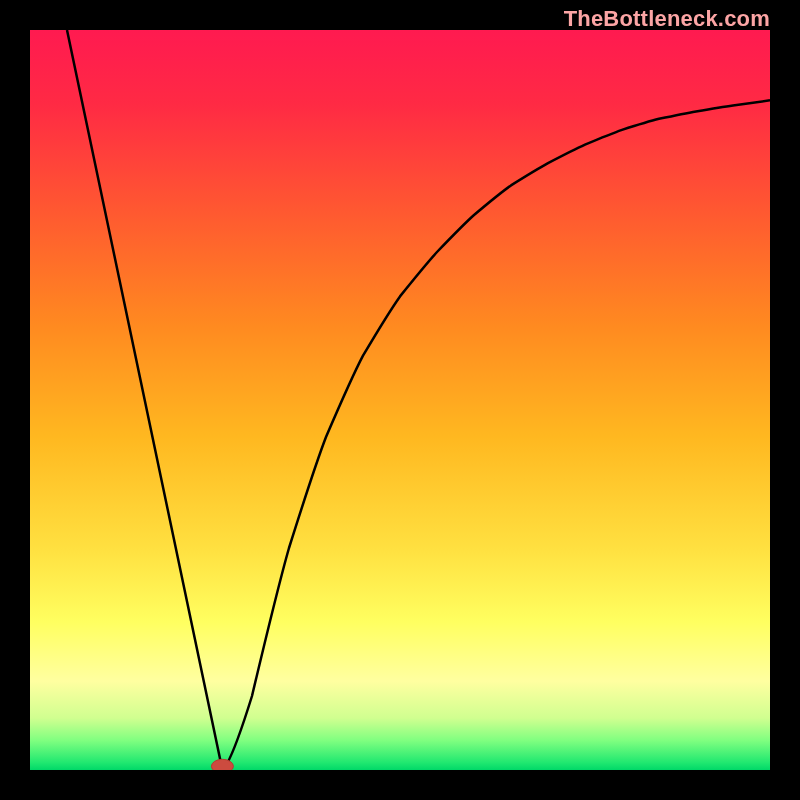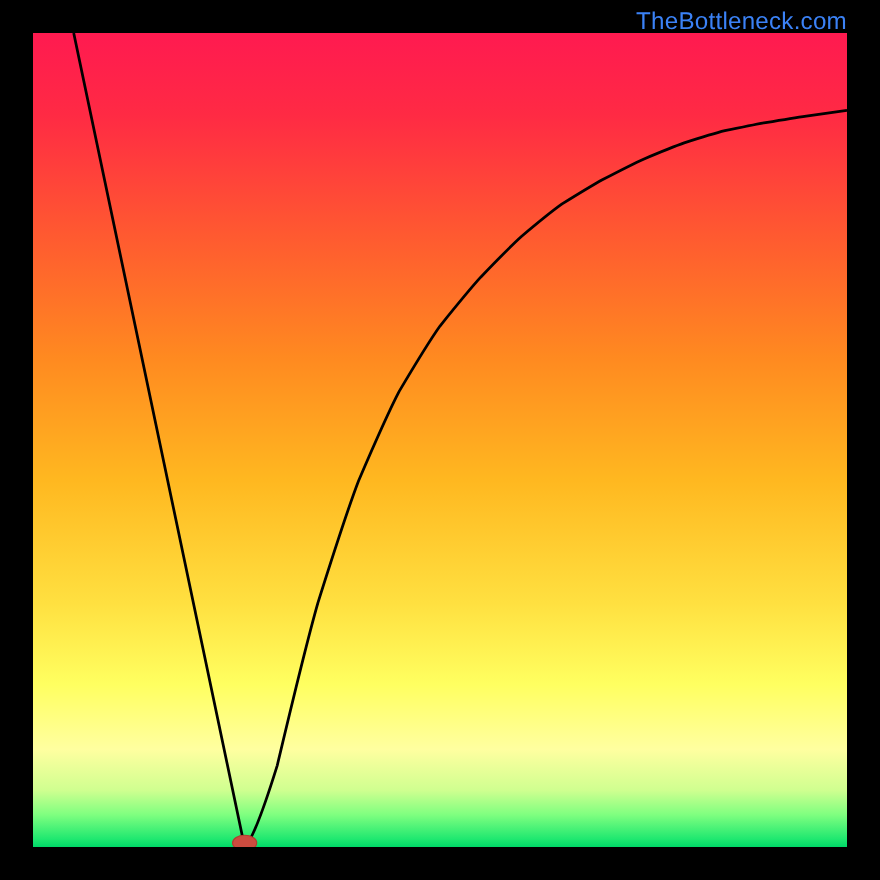--- a/index.html
+++ b/index.html
@@ -27,23 +27,23 @@
       top: 30px;
       left: 30px;
       width: 740px;
       height: 740px;
       overflow: hidden;
     }
     .watermark {
       position: absolute;
       top: 6px;
       right: 30px;
-      color: #3b82f6;
+      color: #fca5a5;
       font-size: 22px;
-      font-weight: 400;
+      font-weight: 700;
       letter-spacing: 0.2px;
     }
     .gradient-bg {
       width: 100%;
       height: 100%;
     }
     .curve-svg {
       position: absolute;
       top: 0;
       left: 0;

